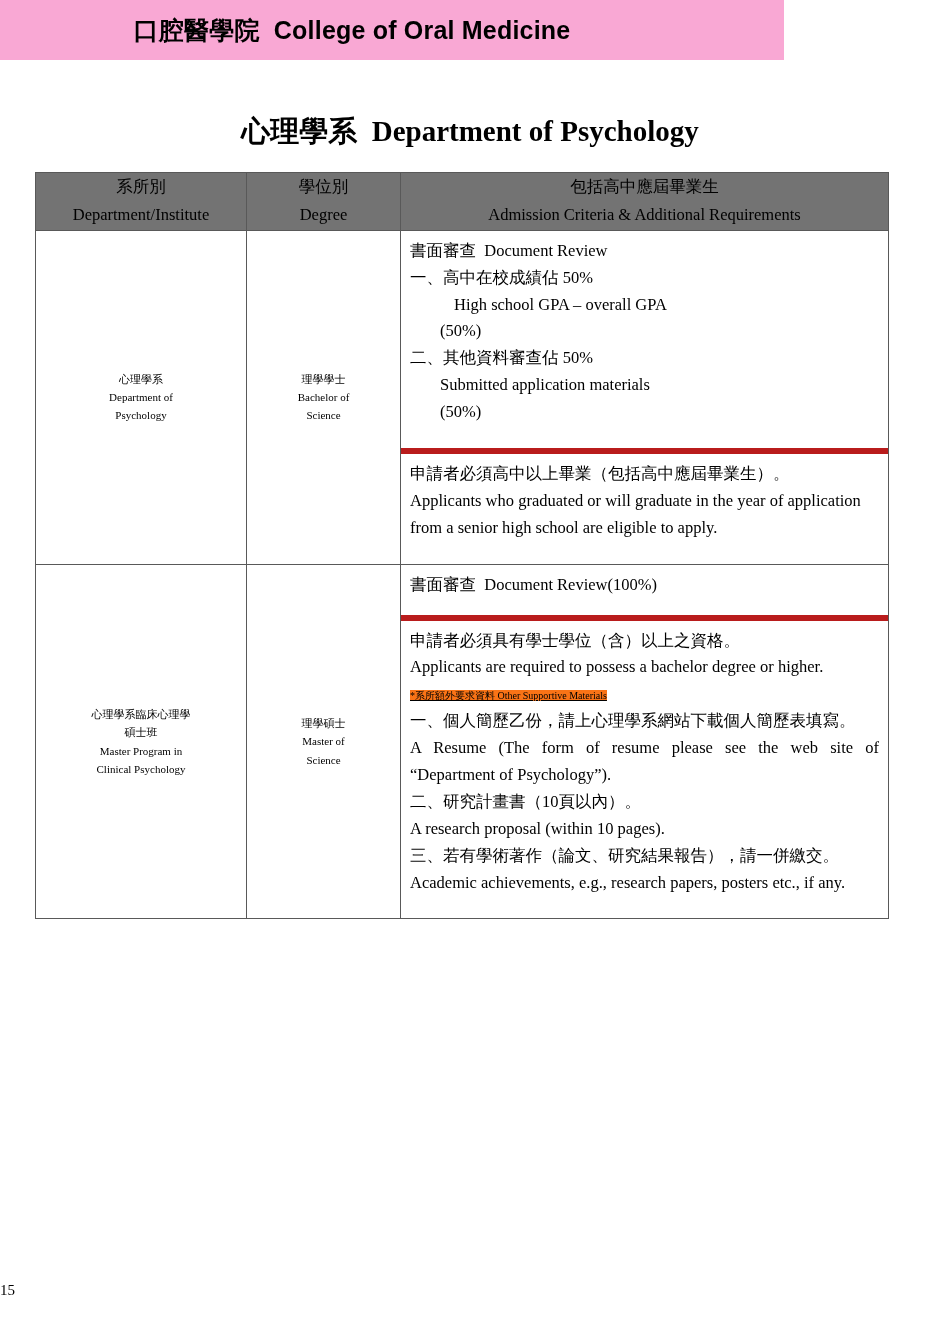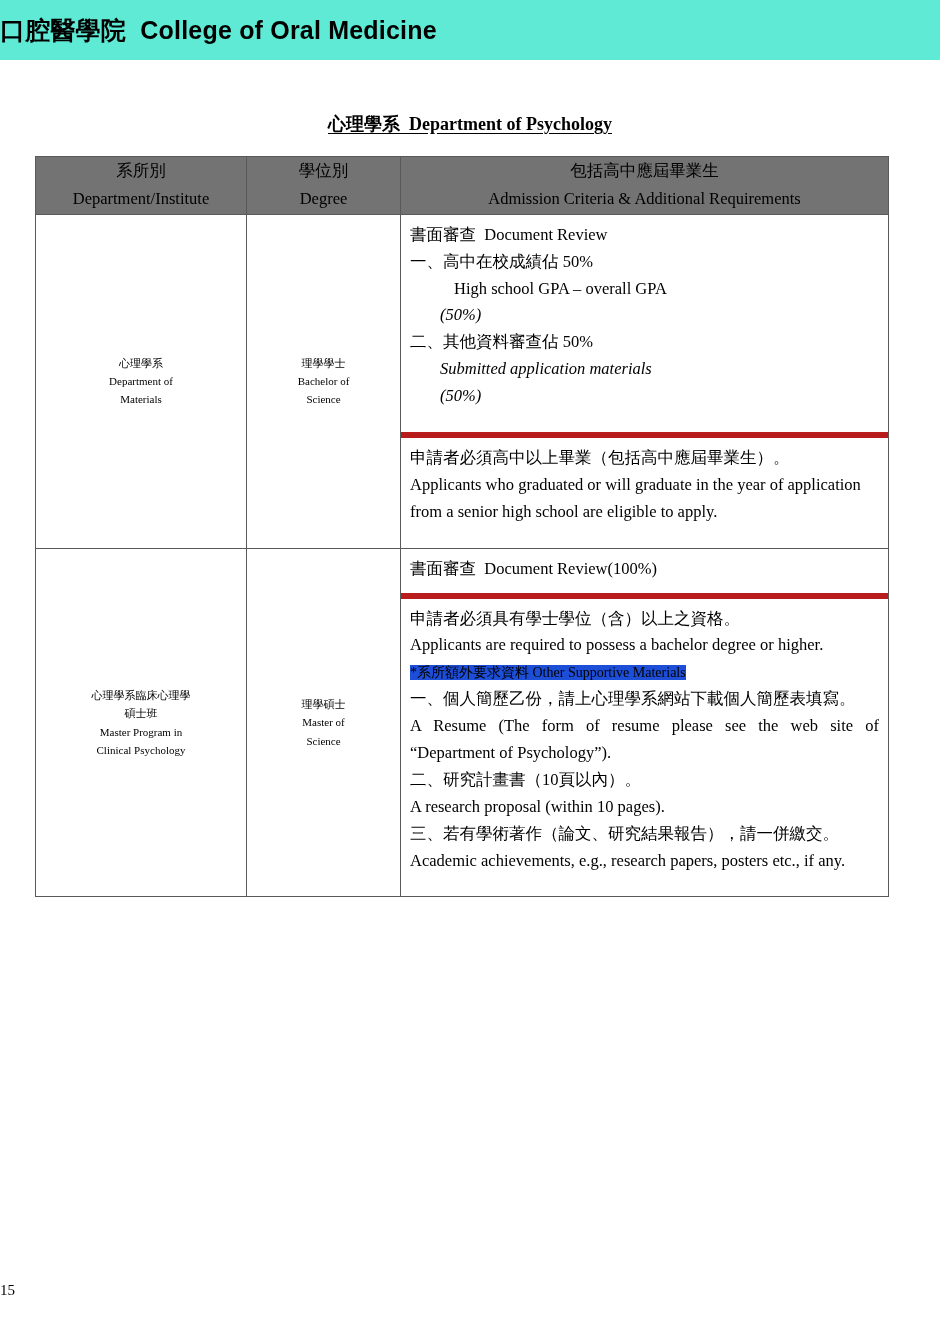--- a/index.html
+++ b/index.html
@@ -11,48 +11,47 @@
     width: 940px;
     height: 1329px;
     font-family: "Liberation Serif", "DejaVu Serif", serif;
     color: #000000;
     position: relative;
     overflow: hidden;
   }
 
   
   .page-header {
-    width: 940px;
+    width: 784px;
     height: 60px;
-    background: #5eead4;
+    background: #f9a8d4;
     display: flex;
     align-items: center;
-    justify-content: flex-start;
+    justify-content: center;
     box-sizing: border-box;
   }
   .page-header-title {
     font-family: "Liberation Sans", "DejaVu Sans", sans-serif;
     font-size: 25px;
     font-weight: 700;
     letter-spacing: 0.2px;
     color: #000;
     white-space: pre;
     padding-right: 80px;
   }
 
   
   .section-title-wrap {
     margin-top: 52px;
     text-align: center;
   }
   .section-title {
     display: inline-block;
-    font-size: 18px;
+    font-size: 29px;
     font-weight: 700;
-    text-decoration: underline;
     text-underline-offset: 3px;
     white-space: pre;
   }
 
   
   .table-wrap {
     margin-top: 20px;
     padding: 0 35px;
     box-sizing: border-box;
   }
@@ -98,25 +97,26 @@
     text-align: left;
   }
   .sub-block.divider-top {
     border-top: 6px solid #b91c1c;
   }
   .sub-block p {
     margin: 0;
     white-space: pre-wrap;
   }
   .indent-1 { padding-left: 44px; }
-  .indent-2 { padding-left: 30px; font-style: italic; }
+  .indent-2 { padding-left: 30px; }
   .justify { text-align: justify; text-align-last: left; }
   .hl {
-    background: #1d4ed8;
-    font-size: 14px;
+    background: #f97316;
+    font-size: 10px;
+    text-decoration: underline;
   }
   .block-pad-bottom { padding-bottom: 22px; }
 
   
   .page-number {
     position: absolute;
     left: 0;
     right: 0;
     top: 1282px;
     text-align: left;
@@ -151,21 +151,21 @@
           <div>Admission Criteria &amp; Additional Requirements</div>
         </th>
       </tr>
     </thead>
     <tbody>
 
       <tr>
         <td class="cell-center">
           <div>心理學系</div>
           <div>Department of</div>
-          <div>Materials</div>
+          <div>Psychology</div>
         </td>
         <td class="cell-center">
           <div>理學學士</div>
           <div>Bachelor of</div>
           <div>Science</div>
         </td>
         <td class="cell-criteria">
 
           <div class="sub-block block-pad-bottom">
             <p>書面審查  Document Review</p>
@@ -192,21 +192,21 @@
           <div>Master Program in</div>
           <div>Clinical Psychology</div>
         </td>
         <td class="cell-center">
           <div>理學碩士</div>
           <div>Master of</div>
           <div>Science</div>
         </td>
         <td class="cell-criteria">
 
-          <div class="sub-block" style="padding-bottom:10px;">
+          <div class="sub-block" style="padding-bottom:16px;">
             <p>書面審查  Document Review(100%)</p>
           </div>
 
           <div class="sub-block divider-top block-pad-bottom">
             <p>申請者必須具有學士學位（含）以上之資格。</p>
             <p>Applicants are required to possess a bachelor degree or higher.</p>
             <p><span class="hl">*系所額外要求資料 Other Supportive Materials</span></p>
             <p>一、個人簡歷乙份，請上心理學系網站下載個人簡歷表填寫。</p>
             <p class="justify">A Resume (The form of resume please see the web site of “Department of Psychology”).</p>
             <p>二、研究計畫書（10頁以內）。</p>

